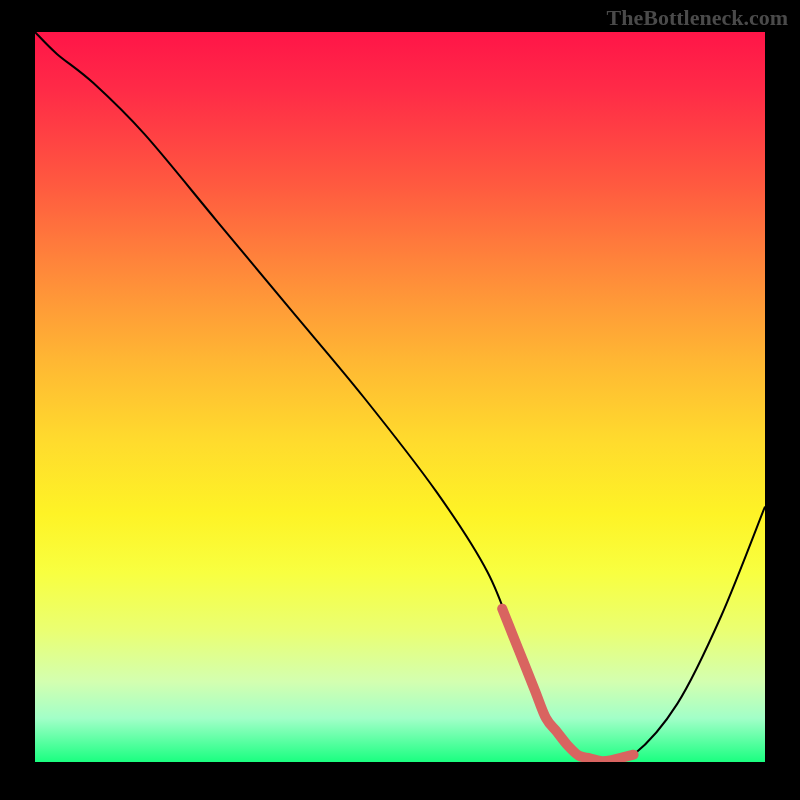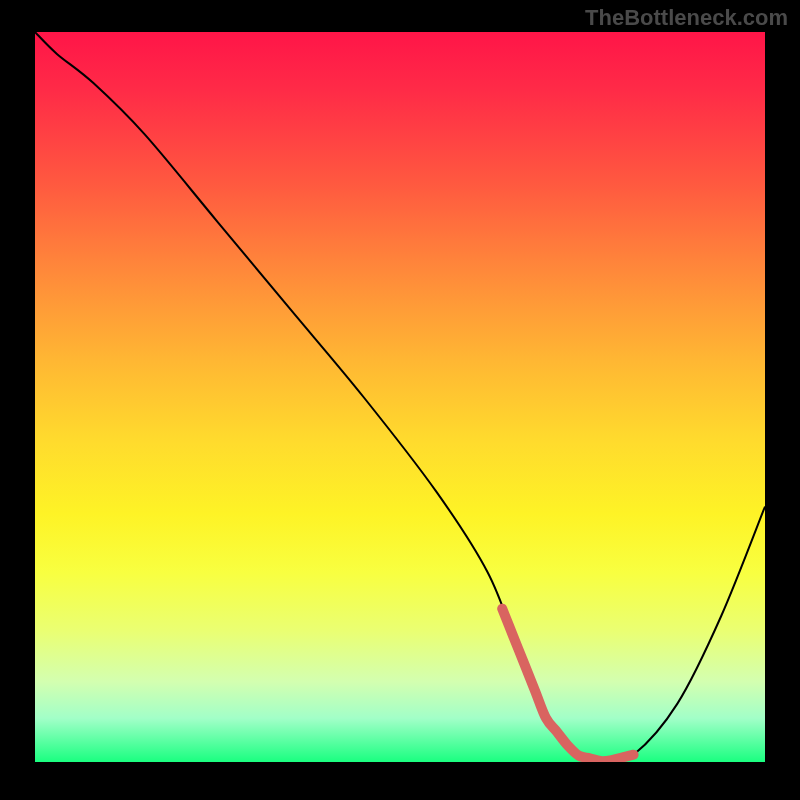--- a/index.html
+++ b/index.html
@@ -13,21 +13,21 @@
   .container {
     position: relative;
     width: 800px;
     height: 800px;
   }
   .watermark {
     position: absolute;
     top: 5px;
     right: 12px;
     color: #4a4a4a;
-    font-family: Liberation Sans, sans-serif;
+    font-family: Liberation Serif, serif;
     font-size: 22px;
     font-weight: bold;
     z-index: 10;
   }
   .plot-area {
     position: absolute;
     left: 35px;
     top: 32px;
     width: 730px;
     height: 730px;

